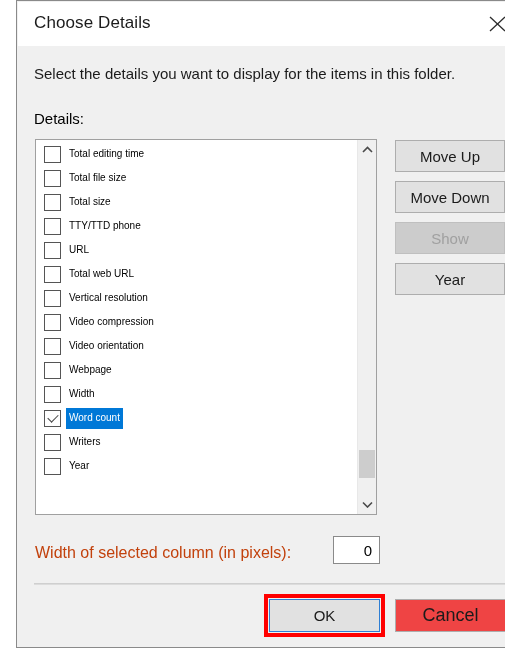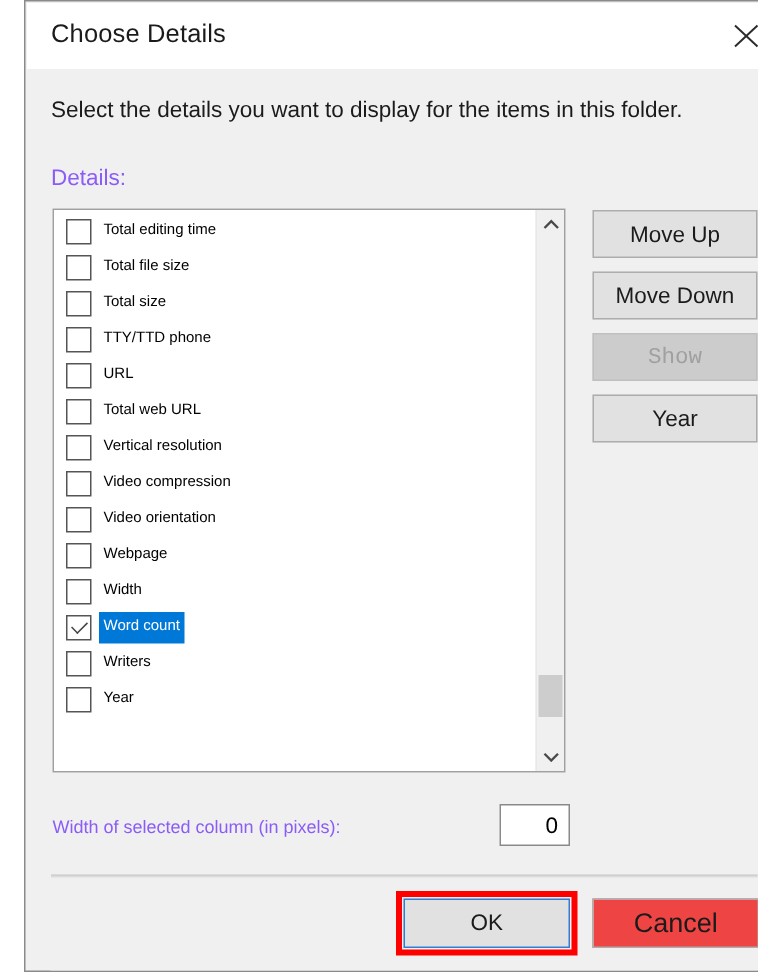--- a/index.html
+++ b/index.html
@@ -76,21 +76,21 @@
     font-size: 15px;
     color: #1b1b1b;
     white-space: nowrap;
   }
 
   #details-label {
     position: absolute;
     left: 16px;
     top: 64px;
     font-size: 15px;
-    color: #8b5cf6;
+    color: #000000;
   }
 
   
   #listbox {
     position: absolute;
     left: 17px;
     top: 93px;
     width: 342px;
     height: 376px;
     box-sizing: border-box;
@@ -192,30 +192,30 @@
     justify-content: center;
     cursor: default;
   }
   .side-btn.disabled {
     color: #a0a0a0;
     background: #cccccc;
     border-color: #bfbfbf;
   }
   #btn-move-up { top: 94px; }
   #btn-move-down { top: 135px; }
-  #btn-show { top: 176px; font-family: Liberation Mono, monospace; }
+  #btn-show { top: 176px; }
   #btn-hide { top: 217px; }
 
   
   #width-label {
     position: absolute;
     left: 17px;
     top: 498px;
-    font-size: 12px;
-    color: #8b5cf6;
+    font-size: 16px;
+    color: #c2410c;
     white-space: nowrap;
   }
   #width-input {
     position: absolute;
     left: 315px;
     top: 490px;
     width: 47px;
     height: 28px;
     box-sizing: border-box;
     border: 1px solid #8a8a8a;

